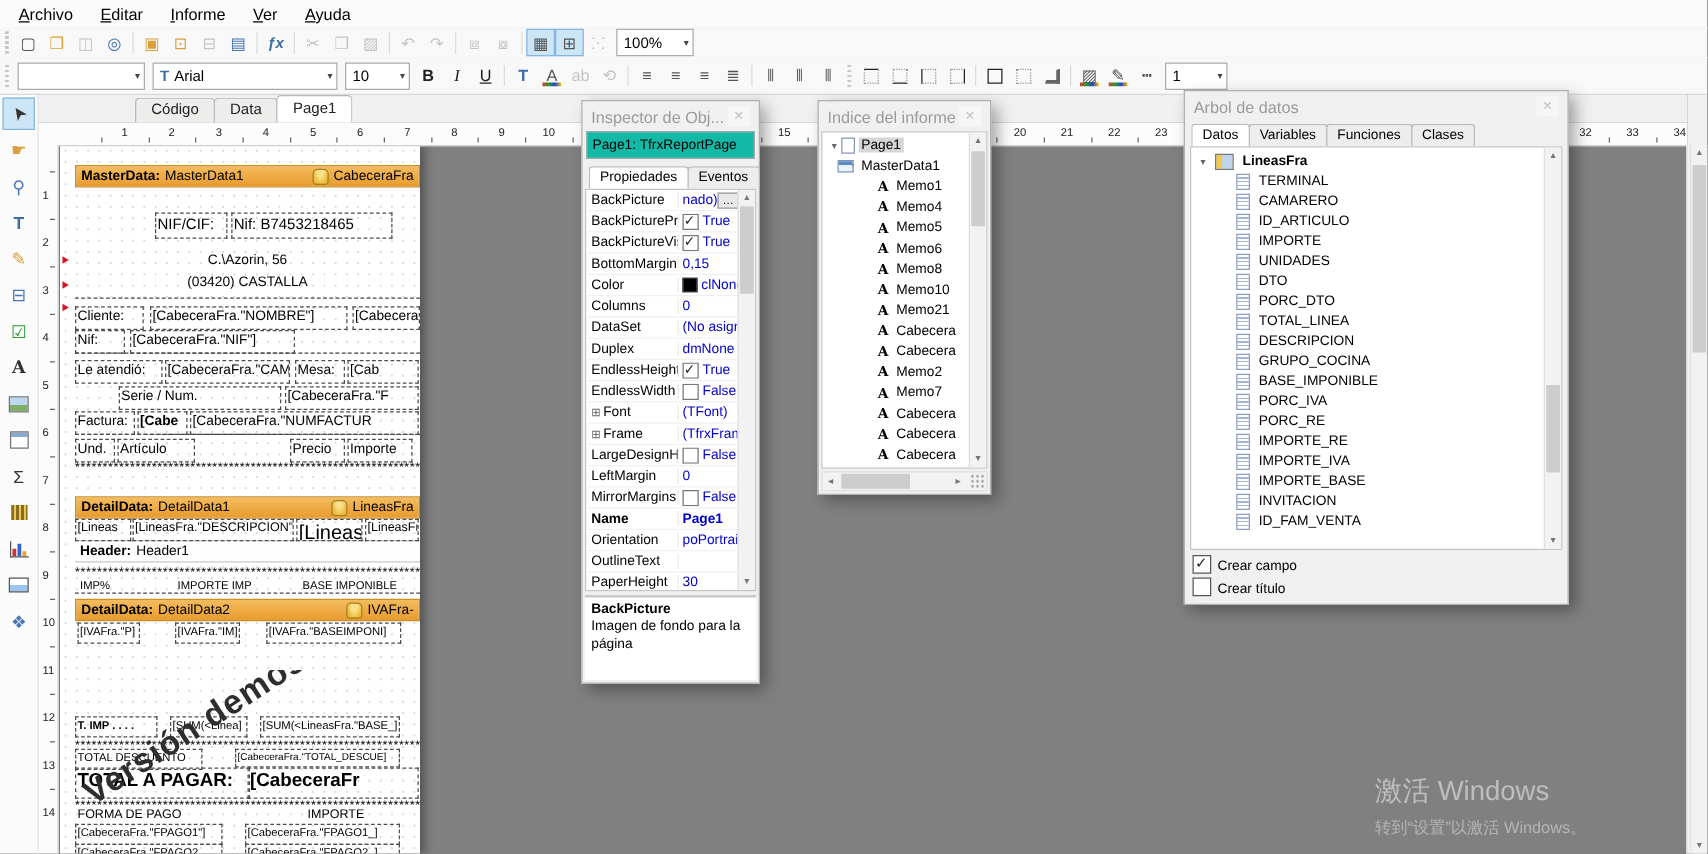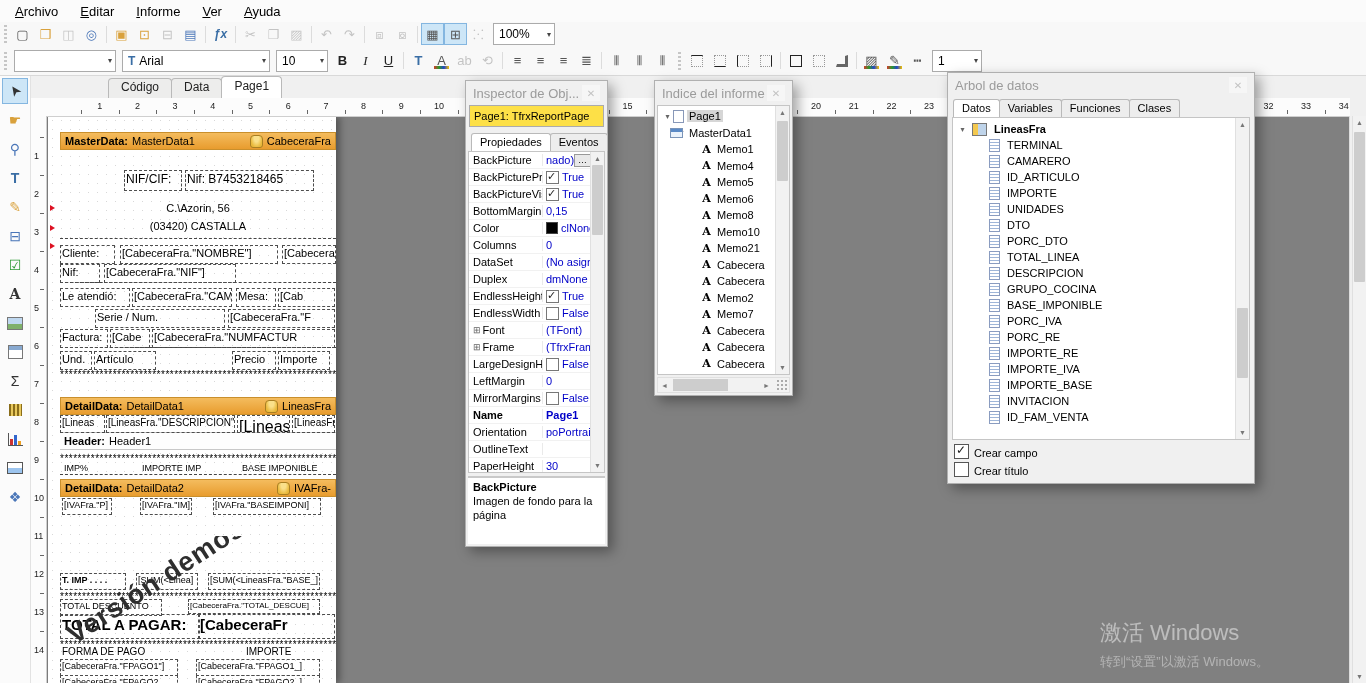--- a/index.html
+++ b/index.html
@@ -94,21 +94,21 @@
   .wmclip{position:absolute;left:0;top:420px;width:288px;height:147px;overflow:hidden}
   .wmtext{position:absolute;left:22px;top:86px;transform:rotate(-33deg);transform-origin:0 50%;
           font-size:27px;font-weight:bold;color:#2E2E2E;letter-spacing:1px;white-space:nowrap}
   
   .panel{position:absolute;background:#F0F0F0;border:1px solid #B0B0B0;z-index:10;
          box-shadow:5px 5px 12px rgba(0,0,0,.35);display:flex;flex-direction:column;box-sizing:border-box}
   .ptitle{height:24px;display:flex;align-items:center;padding:0 7px;color:#9B9B9B;font-size:13px;flex:none}
   .pclose{margin-left:auto;width:18px;height:16px;display:flex;align-items:center;justify-content:center;
           color:#C2C2C2;font-size:10px;background:#F6F6F6;cursor:default}
   #inspector{left:465px;top:80px;width:143px;height:467px}
-  .icombo{margin:0 3px 4px;height:20px;border:1px solid #ABABAB;background:#fde047;display:flex;
+  .icombo{margin:0 3px 4px;height:20px;border:1px solid #ABABAB;background:#14b8a6;display:flex;
           align-items:center;font-size:11px;padding:0 4px;flex:none}
   .ptabs{display:flex;padding:2px 5px 0;flex:none}
   .ptab{font-size:11px;padding:2px 8px 3px;border:1px solid #B9B9B9;border-bottom:none;
         border-radius:3px 3px 0 0;background:#EDEDED;margin-right:-1px;color:#000}
   .ptab.active{background:#fff}
   .pgrid{flex:1;background:#fff;border:1px solid #C5C5C5;margin:0 2px;position:relative;overflow:hidden}
   .prow{height:16px;display:flex;border-bottom:1px solid #F1F1F1;font-size:11px;align-items:center;margin-right:13px}
   .pname{width:69px;padding-left:4px;border-right:1px solid #EAEAEA;overflow:hidden;white-space:nowrap;
          flex:none;color:#000;display:flex;align-items:center;gap:2px}
   .pexp{color:#666;font-size:9px}
@@ -546,21 +546,21 @@
       <div class="memo" style="left: 234px; top: 129px; width: 54px; font-size: 11px; height: 19px;">[Cabecera</div>
       <div class="memo" style="left: 12px; top: 148px; width: 40px; font-size: 11px; height: 19px;">Nif:</div>
       <div class="memo" style="left: 56px; top: 148px; width: 132px; font-size: 11px; height: 19px;">[CabeceraFra."NIF"]</div>
       <div class="memo" style="left: 12px; top: 172px; width: 70px; font-size: 11px; height: 19px;">Le atendió:</div>
       <div class="memo" style="left: 84px; top: 172px; width: 100px; font-size: 11px; height: 19px;">[CabeceraFra."CAM</div>
       <div class="memo" style="left: 188px; top: 172px; width: 40px; font-size: 11px; height: 19px;">Mesa:</div>
       <div class="memo" style="left: 230px; top: 172px; width: 57px; font-size: 11px; height: 19px;">[Cab</div>
       <div class="memo" style="left: 12px; top: 193px; width: 130px; font-size: 11px; height: 19px; margin-left: 35px;">Serie / Num.</div>
       <div class="memo" style="left: 180px; top: 193px; width: 107px; font-size: 11px; height: 19px;">[CabeceraFra."F</div>
       <div class="memo" style="left: 12px; top: 213px; width: 48px; font-size: 11px; height: 19px;">Factura:</div>
-      <div class="memo" style="left: 62px; top: 213px; width: 40px; font-size: 11px; height: 19px;">[Cabe</div>
+      <div class="memo" style="left: 62px; top: 213px; width: 40px; font-size: 11px; height: 19px; font-weight: bold;">[Cabe</div>
       <div class="memo" style="left: 104px; top: 213px; width: 183px; font-size: 11px; height: 19px;">[CabeceraFra."NUMFACTUR</div>
       <div class="memo" style="left: 12px; top: 235px; width: 32px; font-size: 11px; height: 19px;">Und.</div>
       <div class="memo" style="left: 46px; top: 235px; width: 62px; font-size: 11px; height: 19px;">Artículo</div>
       <div class="memo" style="left: 184px; top: 235px; width: 44px; font-size: 11px; height: 19px;">Precio</div>
       <div class="memo" style="left: 230px; top: 235px; width: 52px; font-size: 11px; height: 19px;">Importe</div>
       <div class="ast" style="top: 253px;">**********************************************************************</div>
       <div class="memo" style="left: 12px; top: 299px; width: 45px; font-size: 10px; height: 18px;">[Lineas</div>
       <div class="memo" style="left: 58px; top: 299px; width: 129px; font-size: 10px; height: 18px;">[LineasFra."DESCRIPCION"]</div>
       <div class="memo" style="left: 189px; top: 299px; width: 53px; font-size: 16px; height: 18px; text-align: center;">[LineasFra</div>
       <div class="memo" style="left: 244px; top: 299px; width: 43px; font-size: 10px; height: 18px;">[LineasFr</div>

